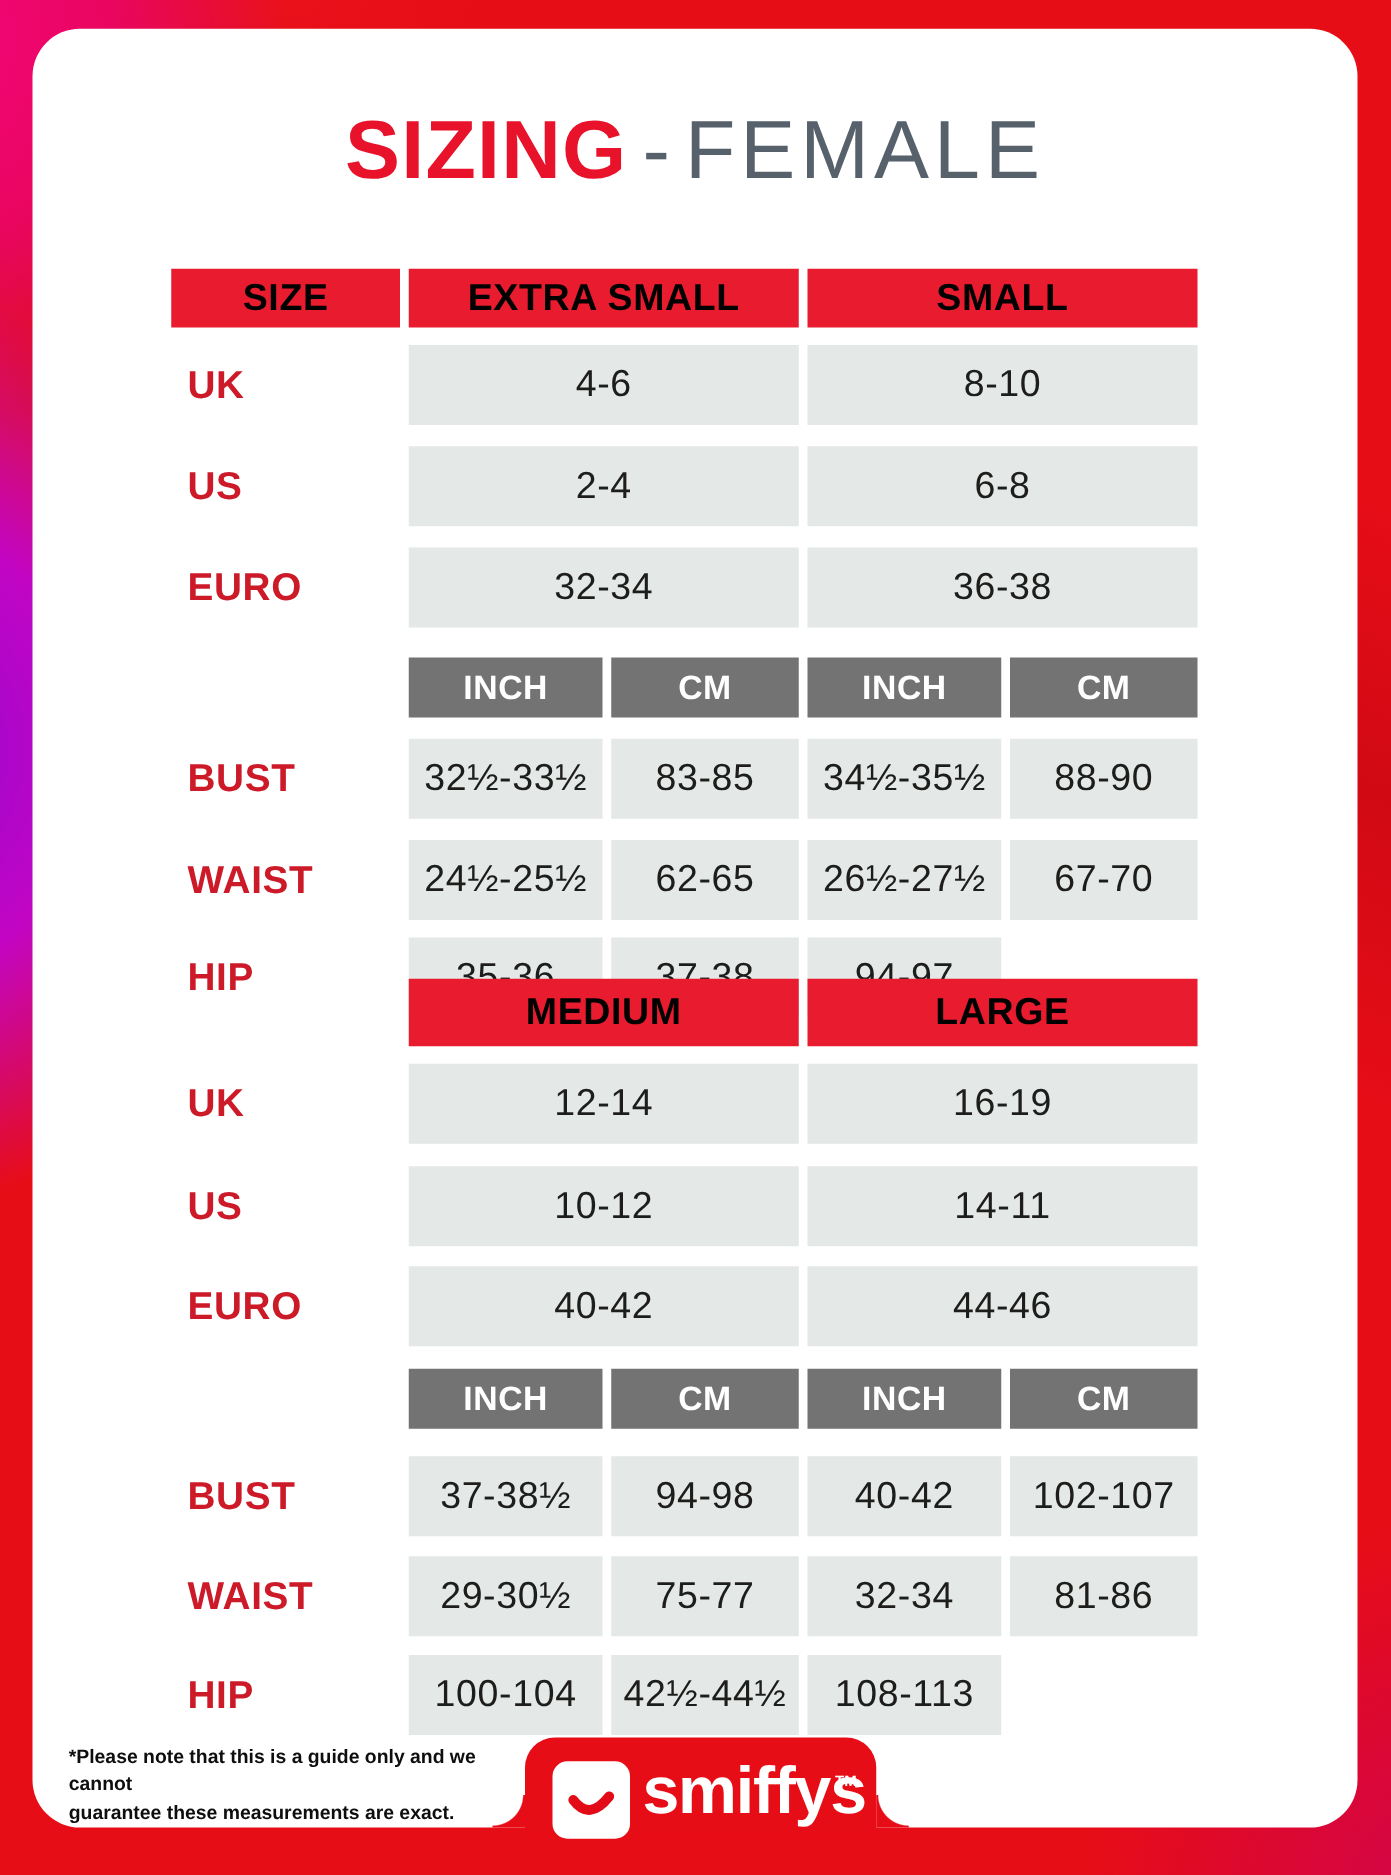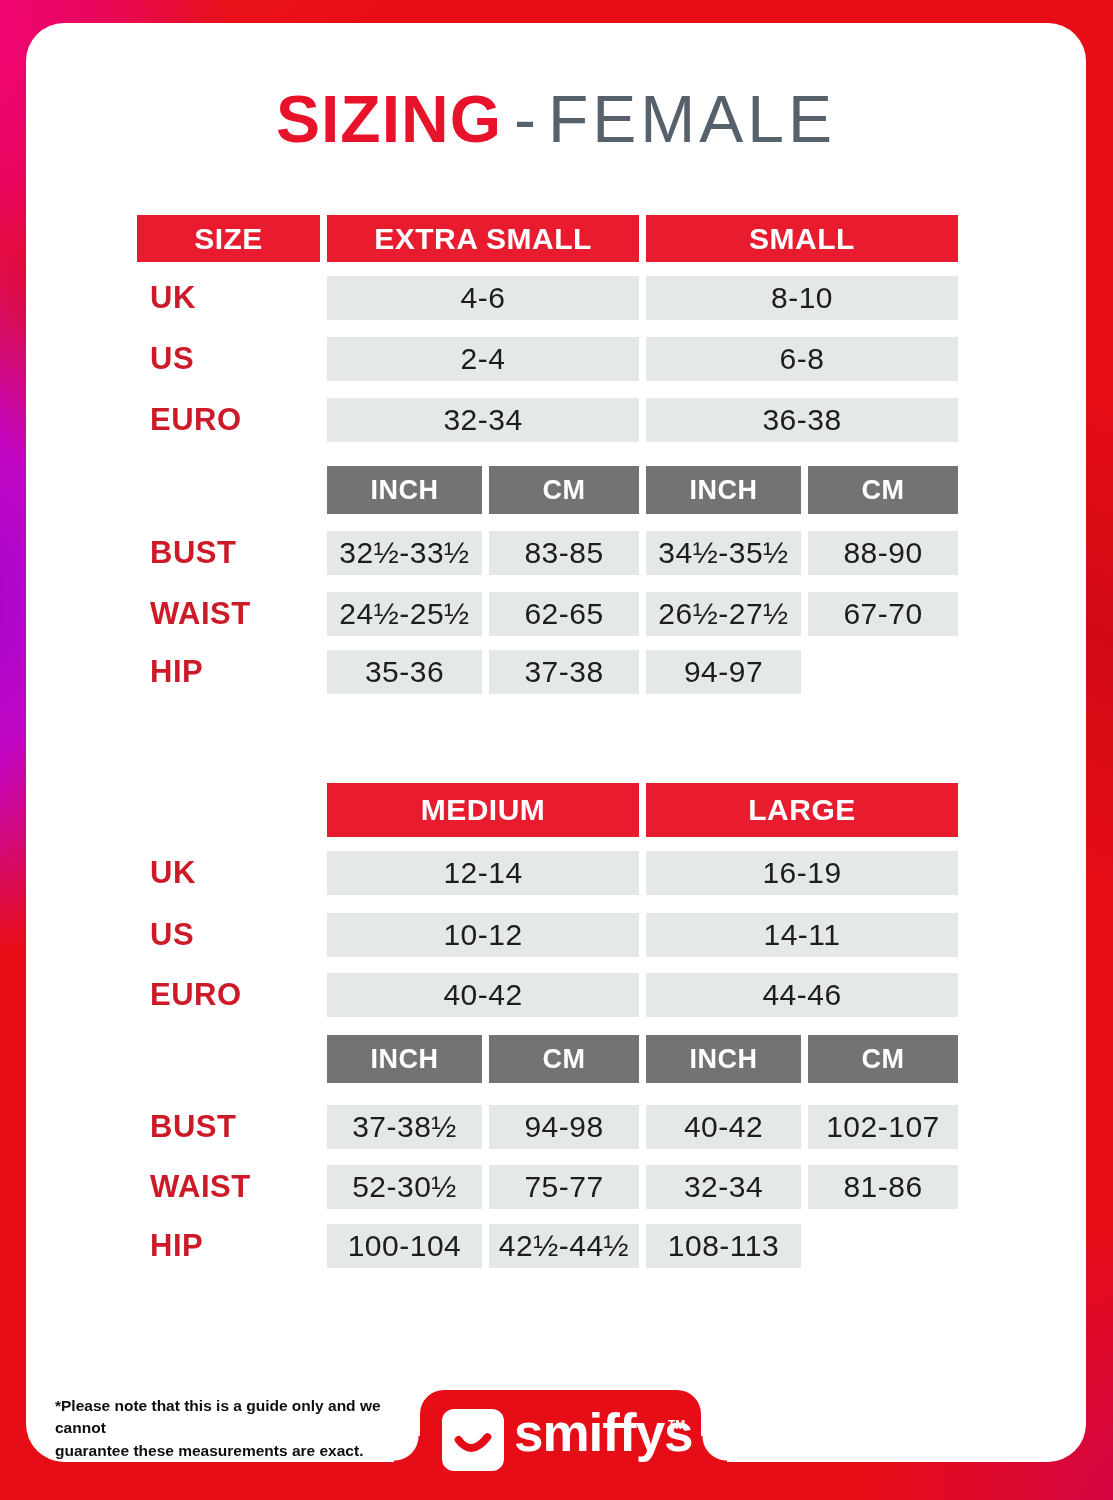--- a/index.html
+++ b/index.html
@@ -35,30 +35,30 @@
   .t2{ top:760px; }
 
   .row{
     display:grid;
     grid-template-columns:183px 155px 150px 155px 150px;
     column-gap:7px;
   }
   .cell{ display:flex; align-items:center; justify-content:center; }
   .span2{ grid-column:span 2; }
 
-  .h-red  { background:#e81c2e; color:#ffffff; font-weight:bold; font-size:30px; letter-spacing:.5px; }
+  .h-red  { background:#e81c2e; color:#000000; font-weight:bold; font-size:30px; letter-spacing:.5px; }
   .h-empty{ background:transparent; }
   .h-gray { background:#737373; color:#fff; font-weight:bold; font-size:27px; letter-spacing:.5px; }
   .lbl    { color:#cd1a28; font-weight:bold; font-size:31px; justify-content:flex-start; padding-left:13px; letter-spacing:.5px; }
   .val    { background:#e4e8e6; color:#1d1d1b; font-size:30px; letter-spacing:.5px; }
 
   .head-row  { height:47px; }
   .t2 .head-row{ height:54px; }
   .unit-row  { height:48px; }
-  .data-row  { height:44px; }
+  .data-row  { height:64px; }
 
   .disclaimer{
     position:absolute; left:29px; top:1372px; width:334px;
     color:#0e0e0e; font-weight:bold; font-size:15.5px; line-height:1.45;
   }
 
   .logo-tab{
     position:absolute; left:420px; top:1390px; width:281px; height:80px;
     background:#e70d17; border-radius:24px 24px 0 0; z-index:2;
     display:flex; align-items:flex-start;text-decoration:underline;
@@ -171,21 +171,21 @@
       </div>
       <div class="row data-row" style="margin-top:22px">
         <div class="cell lbl">BUST</div>
         <div class="cell val">37-38½</div>
         <div class="cell val">94-98</div>
         <div class="cell val">40-42</div>
         <div class="cell val">102-107</div>
       </div>
       <div class="row data-row" style="margin-top:16px">
         <div class="cell lbl">WAIST</div>
-        <div class="cell val">52-30½</div>
+        <div class="cell val">29-30½</div>
         <div class="cell val">75-77</div>
         <div class="cell val">32-34</div>
         <div class="cell val">81-86</div>
       </div>
       <div class="row data-row" style="margin-top:15px">
         <div class="cell lbl">HIP</div>
         <div class="cell val">100-104</div>
         <div class="cell val">42½-44½</div>
         <div class="cell val">108-113</div>
       </div>

